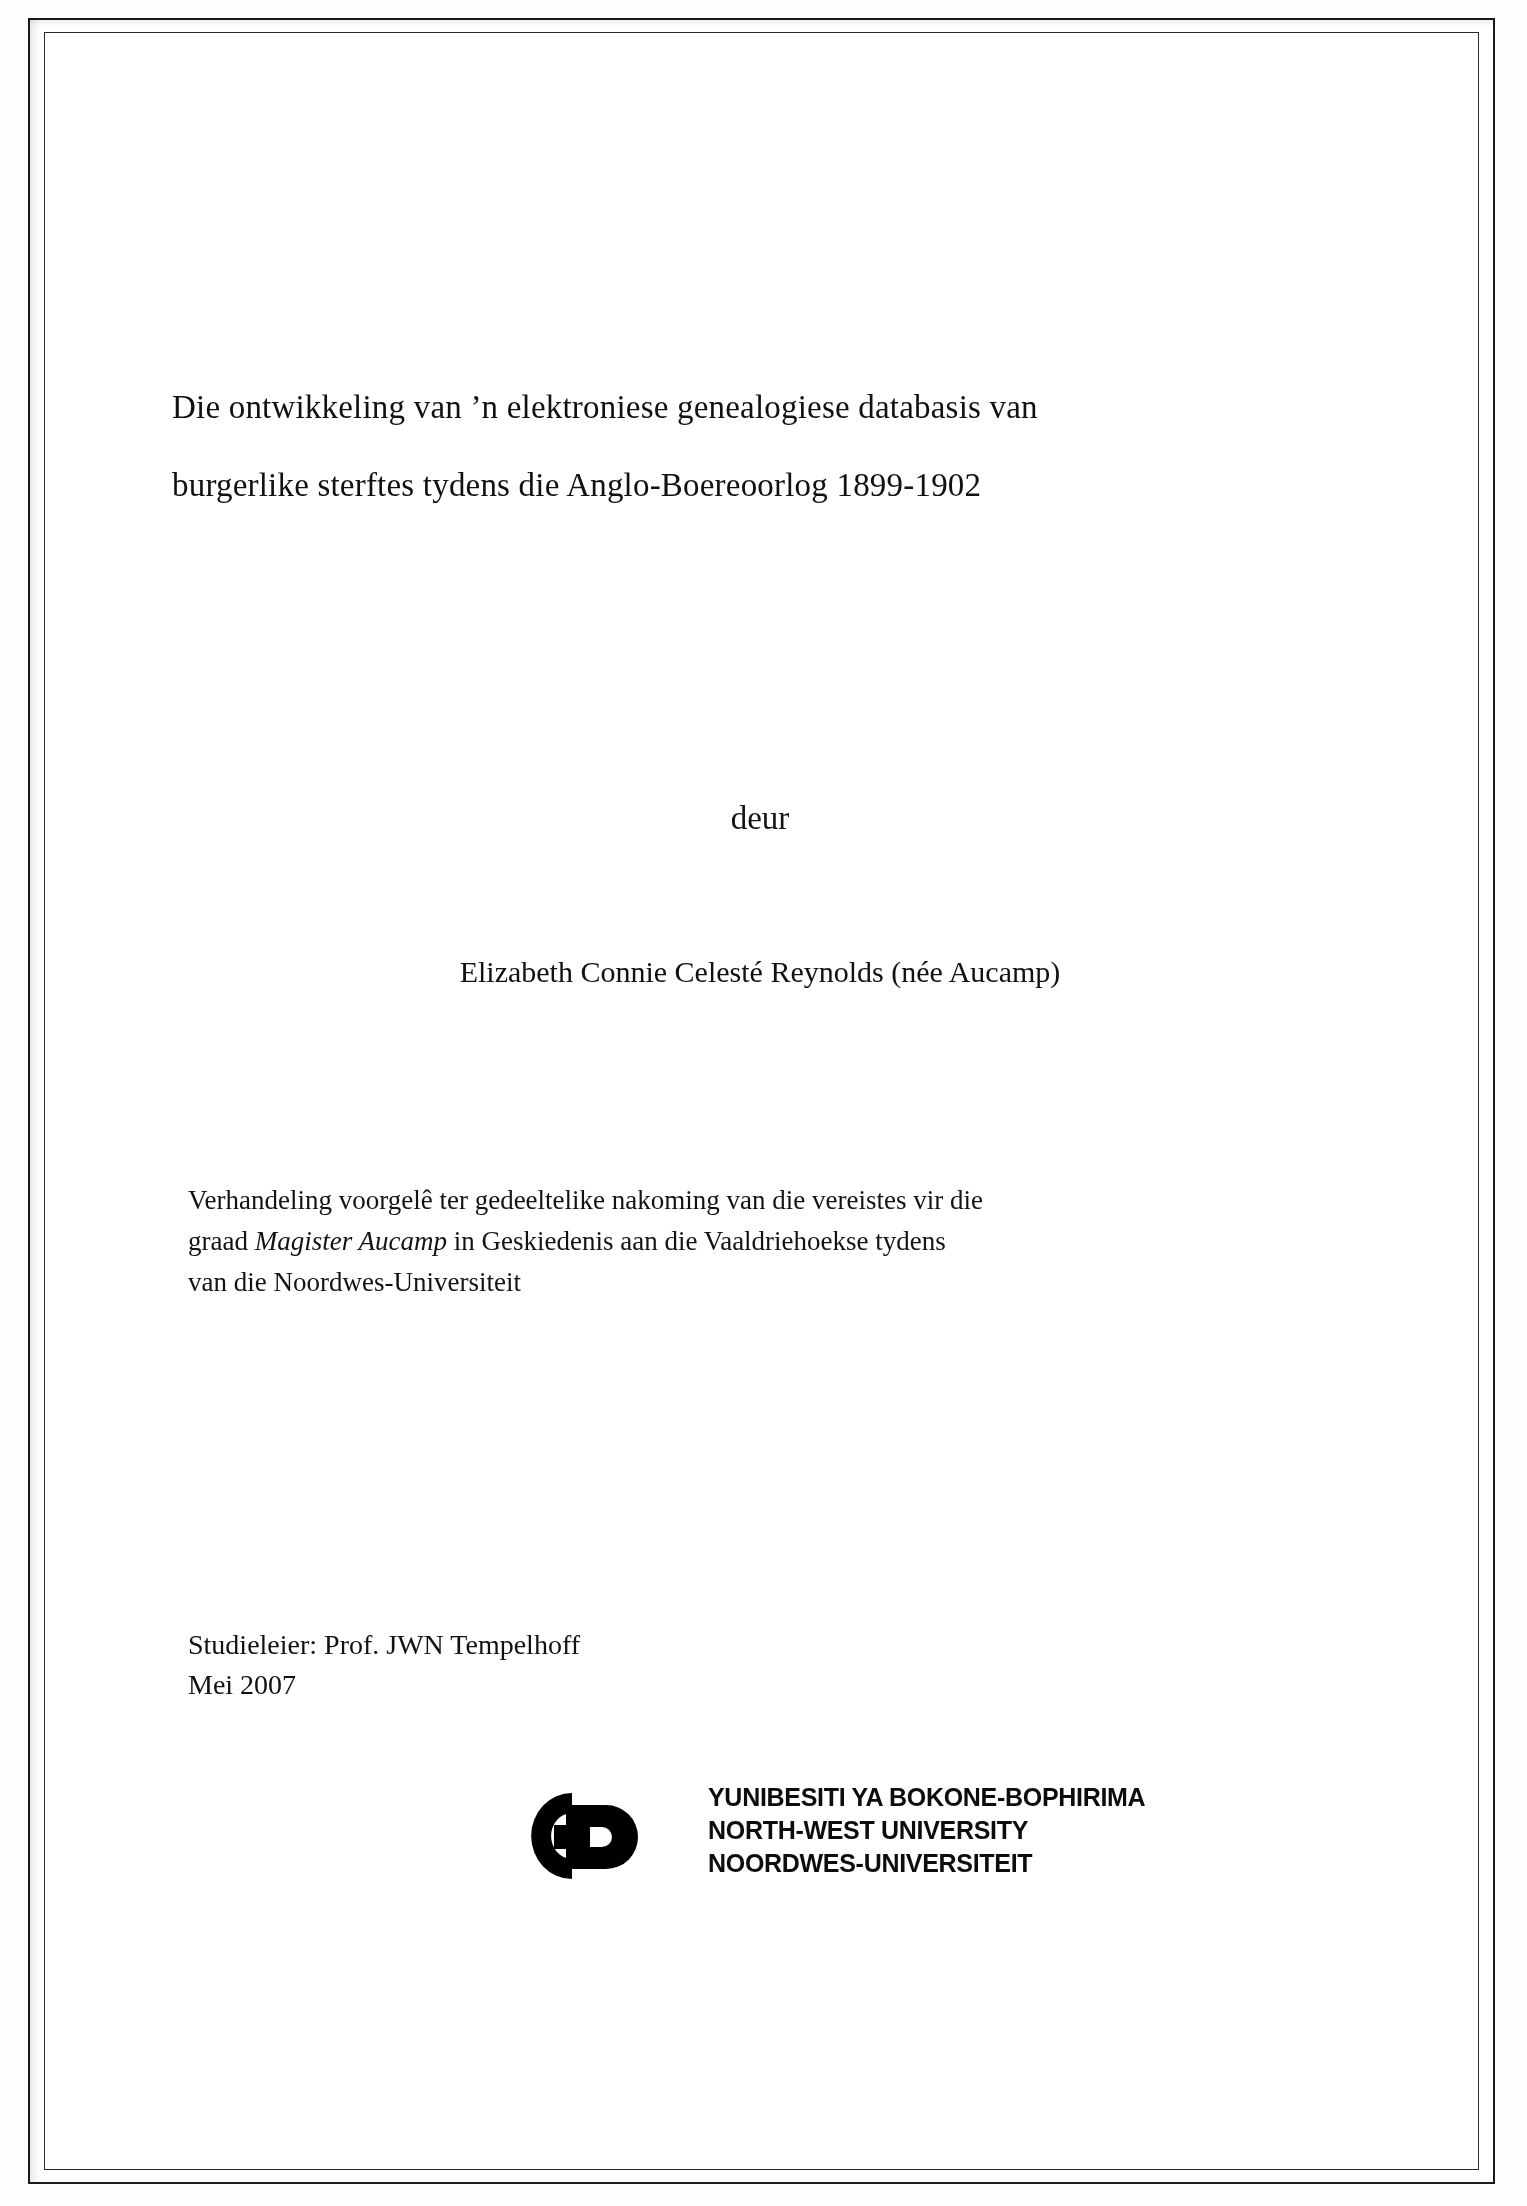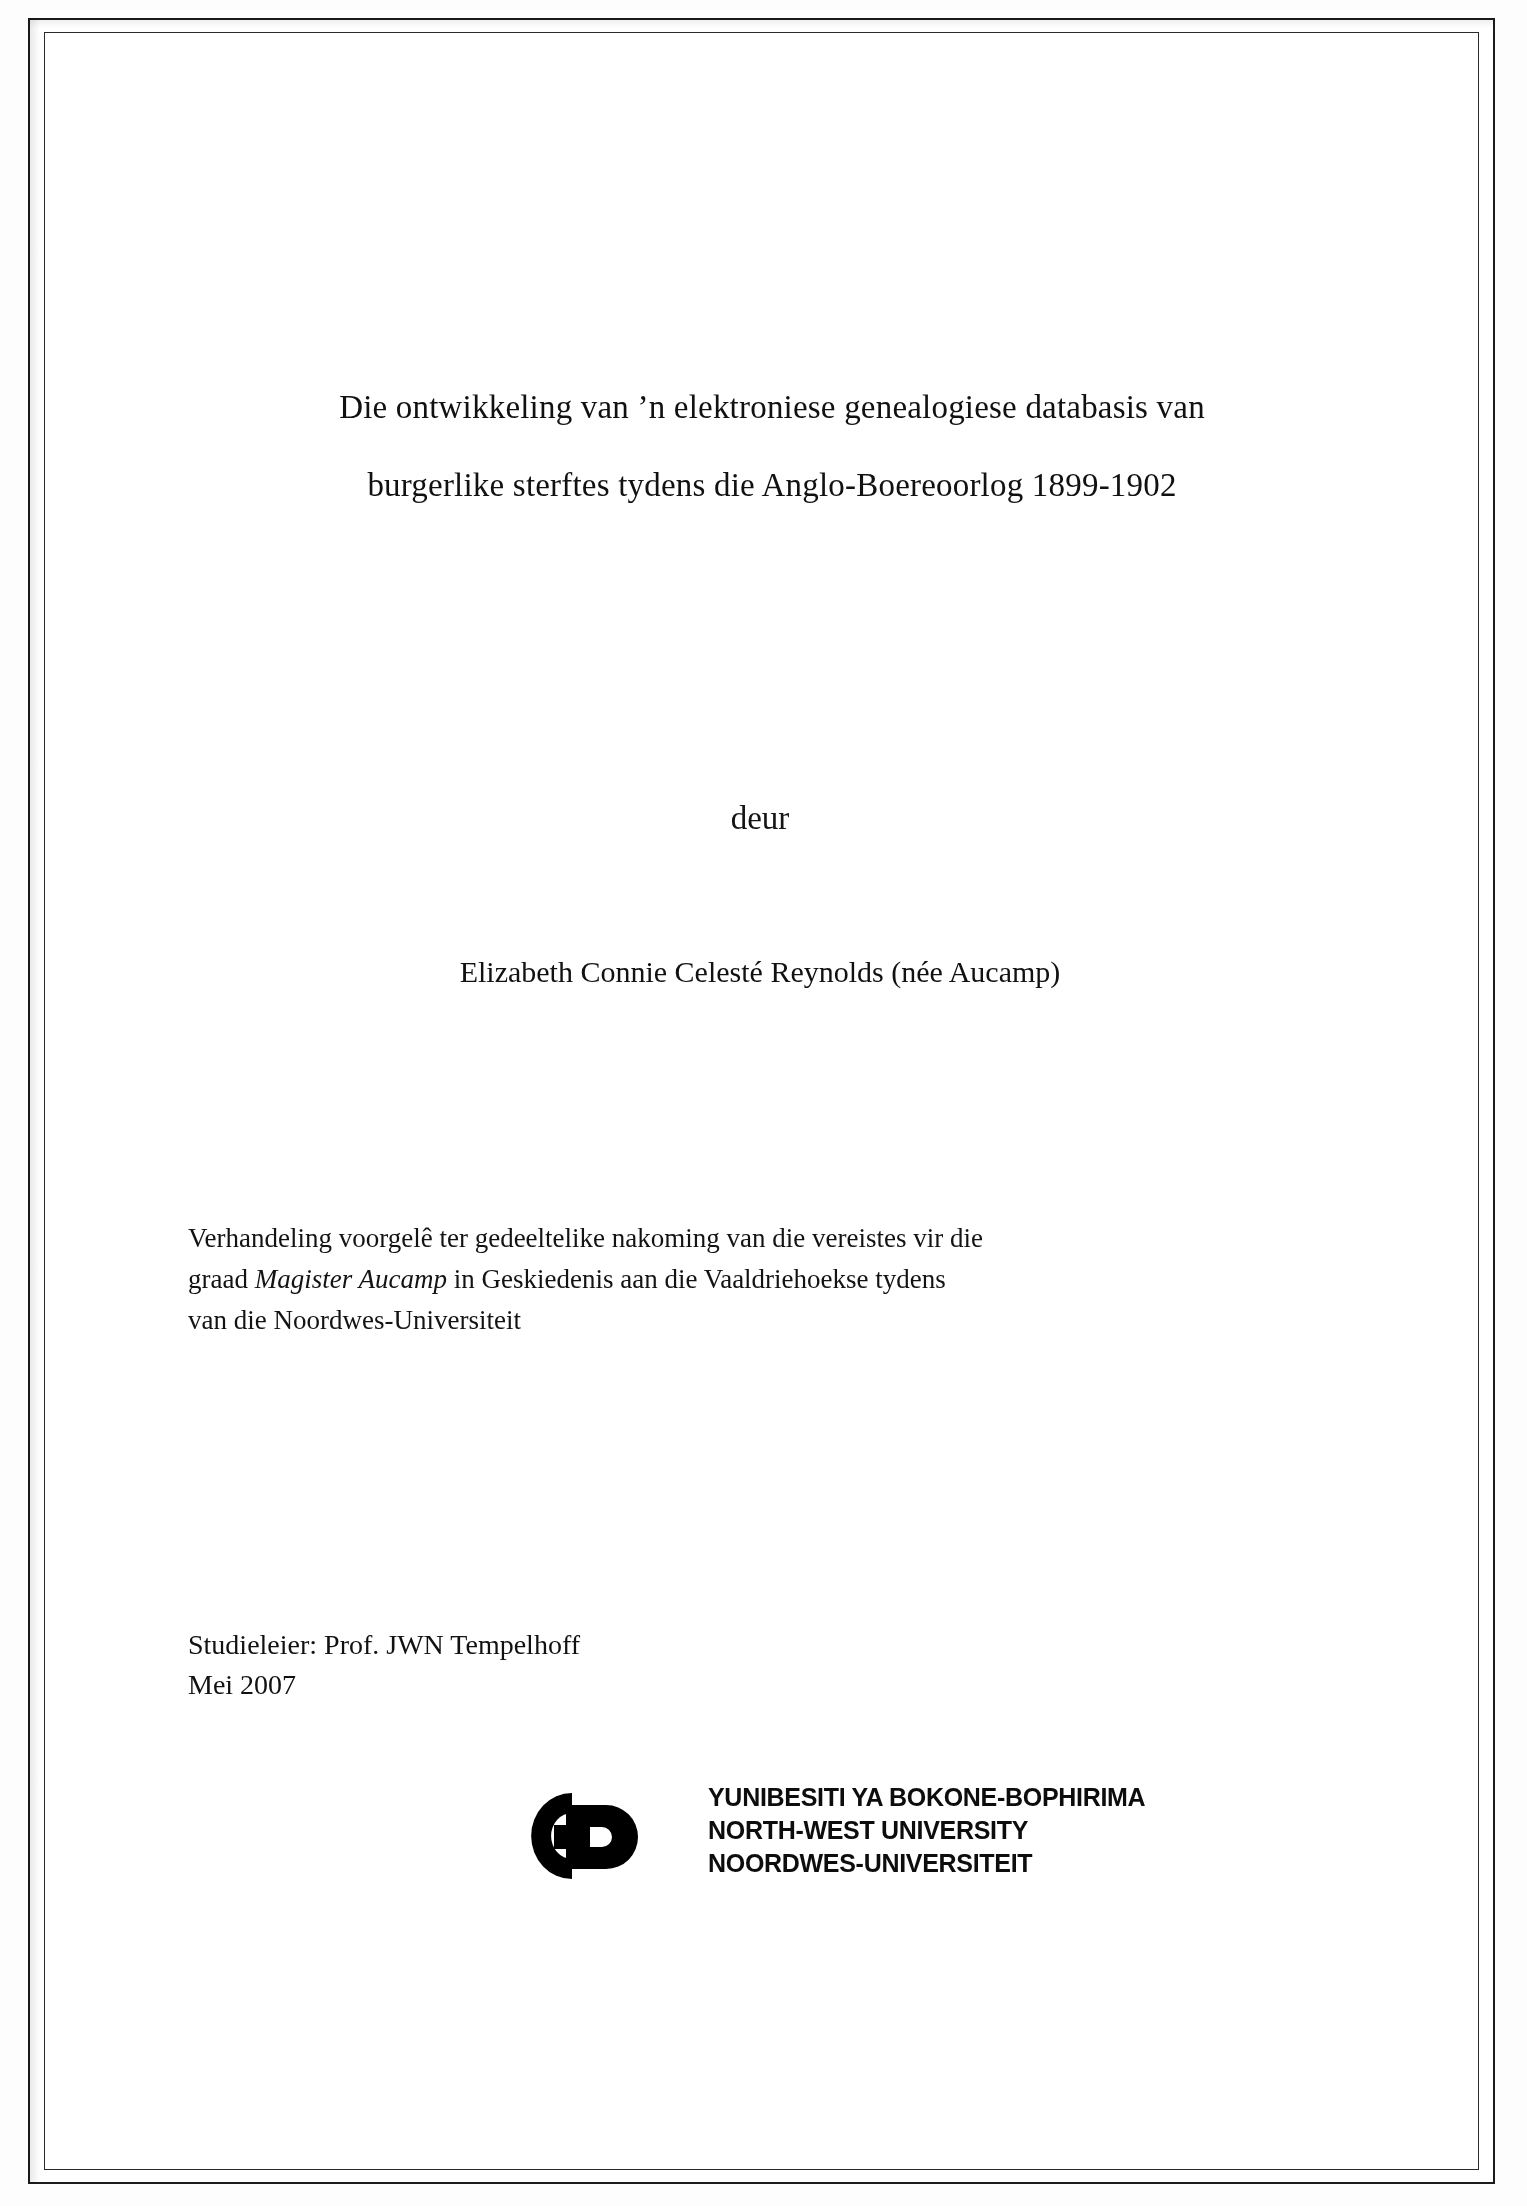--- a/index.html
+++ b/index.html
@@ -52,23 +52,23 @@
     position: absolute;
     left: 160px;
     top: 0;
     width: 1200px;
     height: 2206px;
   }
 
   .title-block {
     position: absolute;
     top: 368px;
-    left: 32px;
+    left: 12px;
     width: 1160px;
-    text-align: center;
+    text-align: left;
   }
   .title-line {
     font-size: 33px;
     line-height: 78px;
     letter-spacing: 0.2px;
     color: #111;
   }
 
   .deur {
     position: absolute;
@@ -85,21 +85,21 @@
     top: 955px;
     left: 0;
     width: 1200px;
     text-align: center;
     font-size: 30px;
     color: #111;
   }
 
   .statement {
     position: absolute;
-    top: 1218px;
+    top: 1180px;
     left: 28px;
     width: 1135px;
     font-size: 27px;
     line-height: 41px;
     color: #131313;
   }
   .statement .justified {
     text-align: justify;
     text-justify: inter-word;
   }

